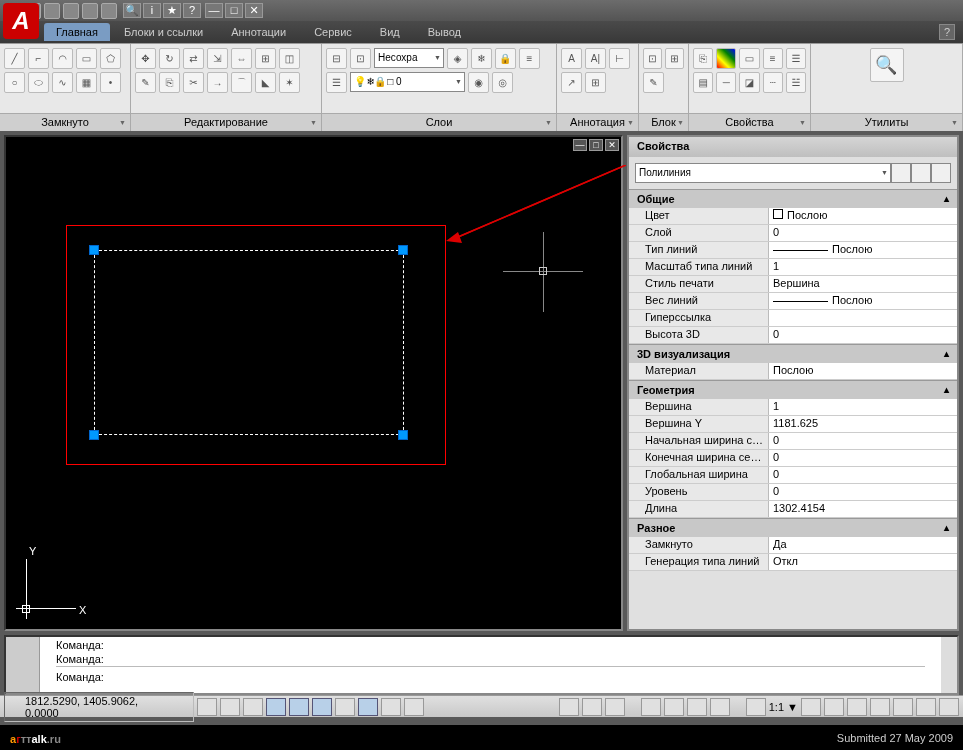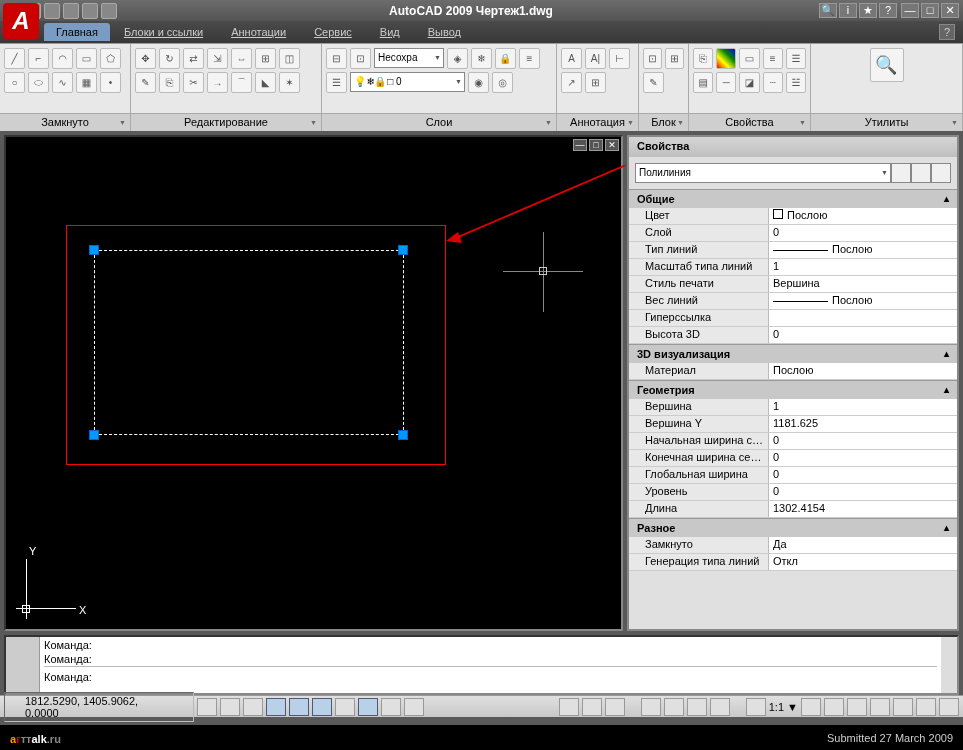--- a/index.html
+++ b/index.html
@@ -13,21 +13,21 @@
 .title { flex: 1; text-align: center; font-weight: bold; font-size: 12px; }
 .sysbtns { display: flex; gap: 2px; padding-right: 4px; }
 .sysbtn { width: 18px; height: 15px; background: #777; border: 1px solid #999; color: #fff; text-align: center; line-height: 13px; font-size: 11px; }
 
 
 .logo { position: absolute; top: 3px; left: 3px; width: 36px; height: 36px; background: #c00; border-radius: 4px; z-index: 10; color: #fff; font-size: 24px; font-weight: bold; text-align: center; line-height: 36px; font-style: italic; }
 
 
 .menubar { height: 22px; background: linear-gradient(#4a4a4a,#383838); display: flex; align-items: center; padding-left: 44px; color: #ccc; }
 .tab-active { background: #7a9cc3; color: #000; padding: 3px 12px; border-top-left-radius: 3px; border-top-right-radius: 3px; }
-.menuitem { padding: 3px 14px; cursor: pointer; text-decoration: underline; }
+.menuitem { padding: 3px 14px; cursor: pointer; }
 .help { margin-left: auto; margin-right: 8px; width: 16px; height: 16px; background: #666; border: 1px solid #888; text-align: center; line-height: 14px; }
 
 
 .ribbon { height: 88px; background: #e8e8e8; border-top: 1px solid #999; display: flex; }
 .panel { border-right: 1px solid #aaa; display: flex; flex-direction: column; }
 .panel-body { flex: 1; padding: 4px; display: flex; gap: 3px; flex-wrap: wrap; align-content: flex-start; }
 .panel-title { height: 18px; background: #cfcfcf; border-top: 1px solid #aaa; text-align: center; font-size: 11px; line-height: 17px; position: relative; }
 .panel-title::after { content: "▼"; position: absolute; right: 4px; font-size: 7px; color: #666; }
 .rbtn { width: 21px; height: 21px; background: #f4f4f4; border: 1px solid #bbb; border-radius: 2px; display: inline-flex; align-items: center; justify-content: center; font-size: 10px; color: #555; }
 .rbtn.big { width: 34px; height: 34px; }
@@ -65,21 +65,21 @@
 .cat-head::after { content: "▴"; position: absolute; right: 8px; font-size: 10px; }
 .prop-row { display: flex; border-bottom: 1px solid #ccc; height: 17px; }
 .prop-label { width: 140px; padding: 1px 4px 1px 16px; background: #e8e8e8; border-right: 1px solid #bbb; overflow: hidden; white-space: nowrap; text-overflow: ellipsis; }
 .prop-val { flex: 1; padding: 1px 4px; background: #fff; }
 .bylayer-sq { display: inline-block; width: 10px; height: 10px; border: 1px solid #000; background: #fff; margin-right: 4px; }
 .bylayer-line { display: inline-block; width: 55px; border-top: 1px solid #000; vertical-align: middle; margin-right: 4px; }
 
 
 .cmdwrap { height: 60px; background: #e8e8e8; margin: 0 4px; border: 2px inset #888; display: flex; }
 .cmd-handle { width: 34px; background: #ccc; border-right: 1px solid #999; }
-.cmd-lines { flex: 1; background: #fff; font-family: "Courier New", monospace; font-size: 12px; padding: 1px 4px; line-height: 14px; }
+.cmd-lines { flex: 1; background: #fff; font-family: "Courier New", monospace; font-size: 12px; padding: 1px 16px; line-height: 14px; }
 .cmd-line { height: 14px; }
 .cmd-scroll { width: 16px; background: #ddd; }
 
 
 .statusbar { height: 22px; background: linear-gradient(#e0e0e0,#c8c8c8); border-top: 1px solid #999; display: flex; align-items: center; padding: 0 4px; gap: 3px; }
 .sb-coords { width: 190px; border: 1px inset #bbb; padding: 2px 20px; font-size: 11px; }
 .sb-btn { width: 20px; height: 18px; border: 1px solid #999; background: #e0e0e0; }
 .sb-btn.active { background: #b8d0e8; border-color: #557; }
 .sb-spacer { flex: 1; }
 
@@ -98,21 +98,20 @@
 
   <div class="titlebar">
     <div class="qat">
       <div class="qat-btn"></div>
       <div class="qat-btn"></div>
       <div class="qat-btn"></div>
       <div class="qat-btn"></div>
       <div class="qat-btn"></div>
       <div class="qat-btn"></div>
     </div>
-    <div class="title">AutoCAD 2009 Чертеж1.dwg</div>
     <div class="sysbtns">
       <div class="sysbtn">🔍</div>
       <div class="sysbtn">ℹ</div>
       <div class="sysbtn">★</div>
       <div class="sysbtn">?</div>
     </div>
     <div class="sysbtns">
       <div class="sysbtn">—</div>
       <div class="sysbtn">□</div>
       <div class="sysbtn">✕</div>
@@ -409,14 +408,14 @@
     <div class="sb-btn"></div>
     <div class="sb-btn"></div>
     <div class="sb-btn"></div>
     <div class="sb-btn"></div>
     <div class="sb-btn"></div>
   </div>
 </div>
 
 <div class="footer">
   <span class="footer-logo"><span style="color:#f90">a</span><span style="color:#c00">г</span><span class="lt">тт</span><span style="color:#fff">alk</span><span style="color:#888">.ru</span></span>
-  <span class="footer-txt">Submitted 27 March 2009</span>
+  <span class="footer-txt">Submitted 27 May 2009</span>
 </div>
 
 </body></html>

